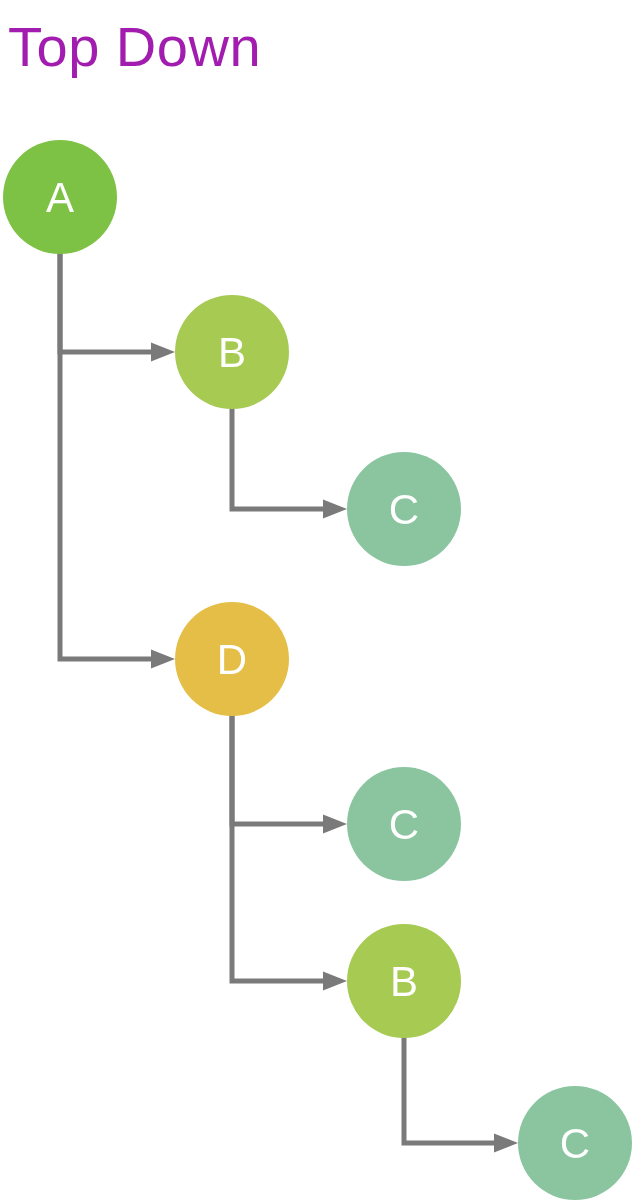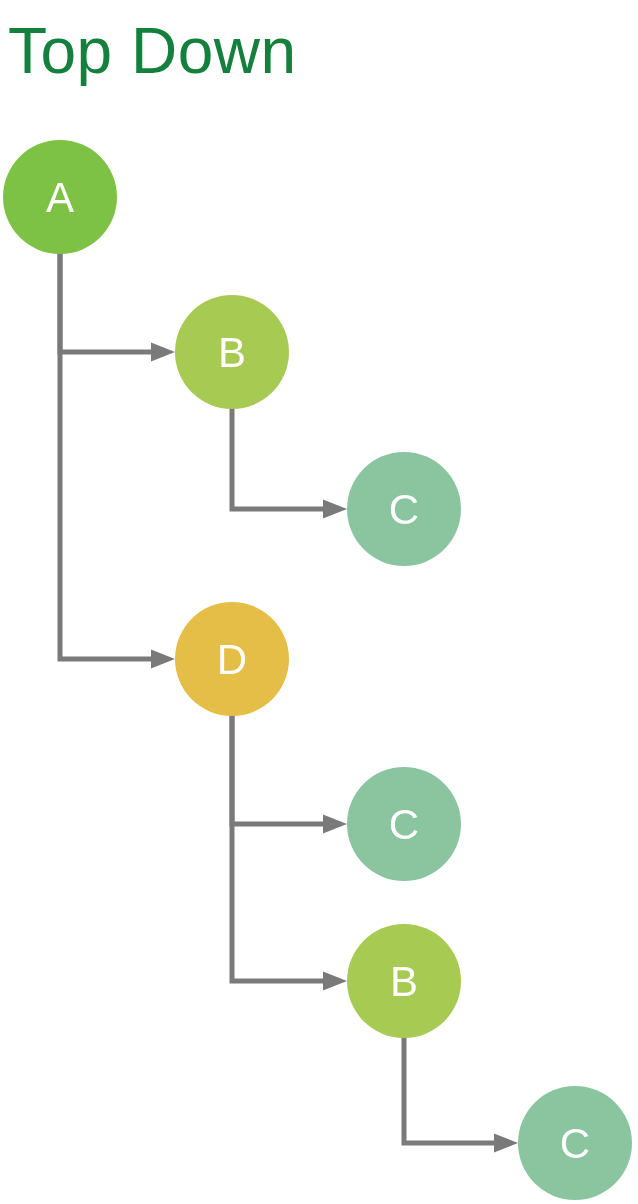--- a/index.html
+++ b/index.html
@@ -13,24 +13,24 @@
     width: 638px;
     height: 1204px;
     overflow: hidden;
     background: #ffffff;
   }
   .diagram-title {
     position: absolute;
     top: 14px;
     left: 8px;
     margin: 0;
-    font-size: 64px;
+    font-size: 56px;
     font-weight: 300;
     letter-spacing: 0.5px;
-    color: #15803d;
+    color: #a21caf;
     user-select: none;
   }
   svg.tree {
     position: absolute;
     top: 0;
     left: 0;
   }
   svg.tree .edge-path {
     fill: none;
     stroke-width: 5px;

